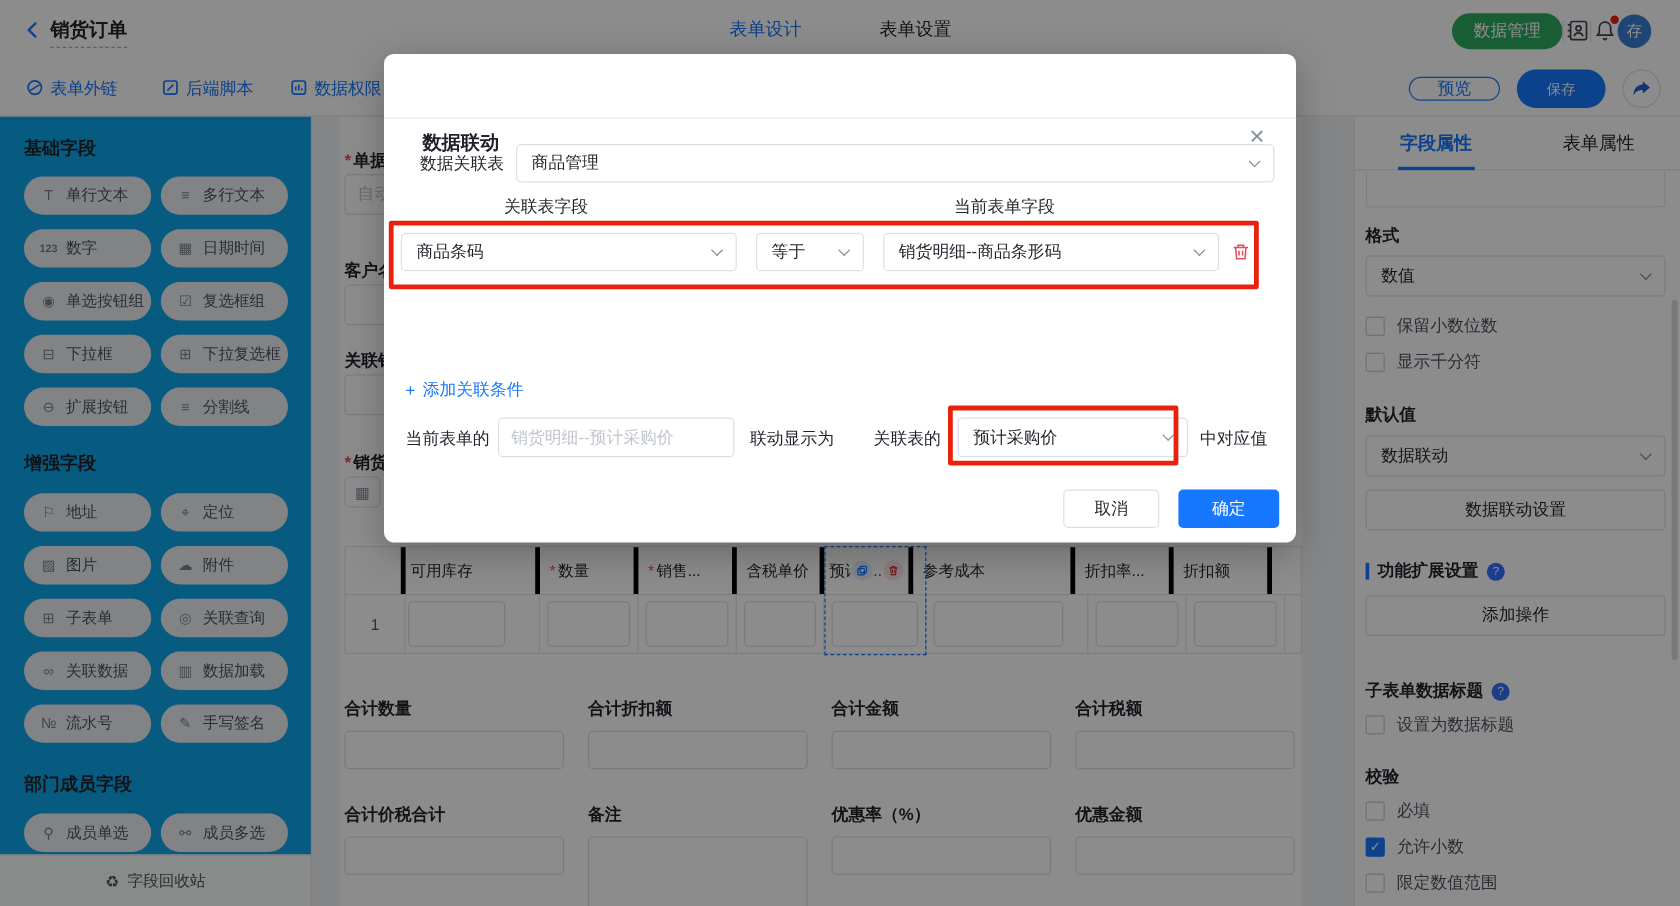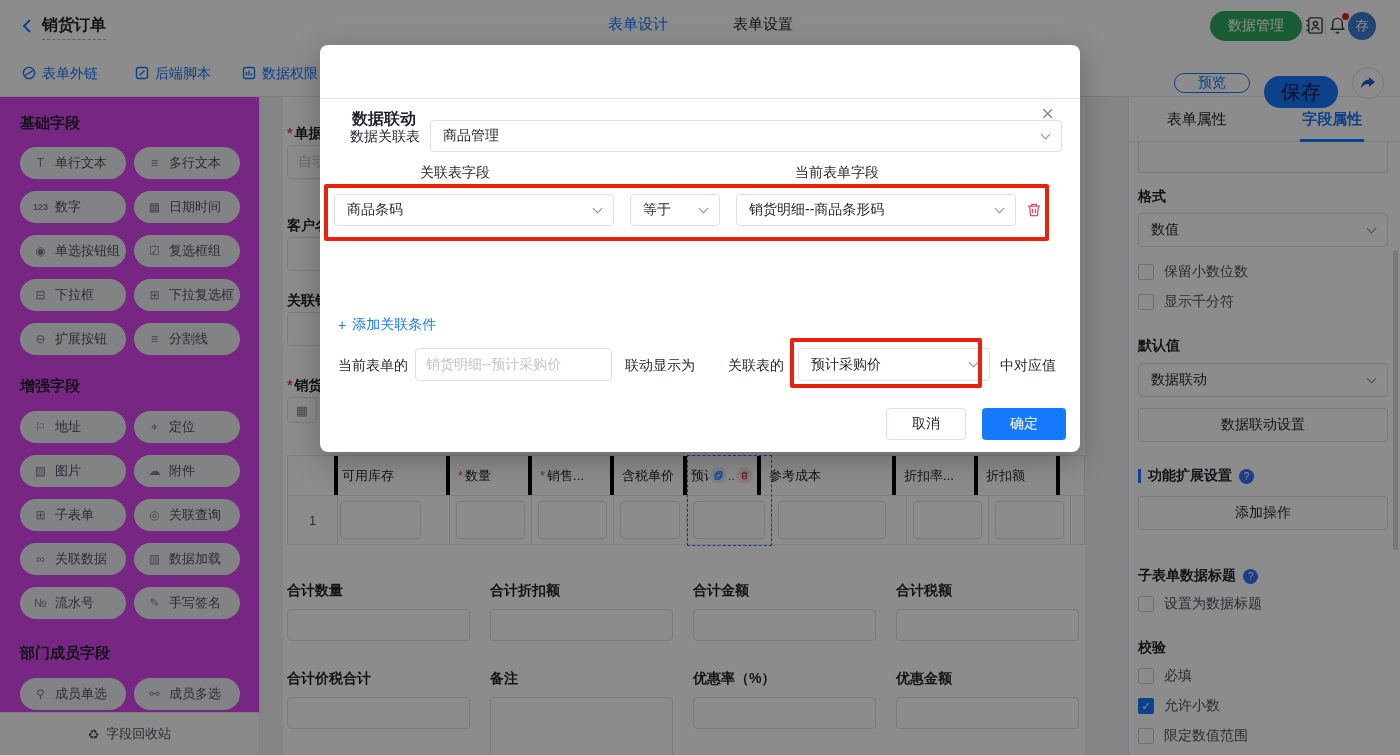--- a/index.html
+++ b/index.html
@@ -17,25 +17,25 @@
   .vdiv { width:1px; height:18px; background:#e0e2e6; }
   .icon-btn { position:relative; width:22px; height:22px; display:flex; align-items:center; justify-content:center; cursor:pointer; }
   .bell-dot { position:absolute; right:-1px; top:-2px; width:7px; height:7px; border-radius:50%; background:#e8220d; }
   .avatar { width:28px; height:28px; border-radius:50%; background:#3a7fd5; color:#fff; font-size:13px; display:flex; align-items:center; justify-content:center; cursor:pointer; }
 
   
   .toolbar { position:absolute; left:0; top:51px; width:1400px; height:46px; background:#fff; border-bottom:1px solid #e5e6eb; z-index:5; }
   .tb-link { position:absolute; top:14px; display:flex; align-items:center; gap:6px; color:#1677ff; font-size:14px; cursor:pointer; }
   .tb-right { position:absolute; right:16px; top:7px; display:flex; align-items:center; gap:14px; }
   .btn-preview { width:76px; height:20px; border-radius:16px; border:1px solid #1677ff; color:#1677ff; background:#fff; font-size:14px; cursor:pointer; }
-  .btn-save { width:74px; height:32px; border-radius:16px; border:none; color:#0f172a; background:#1677ff; font-size:20px; cursor:pointer;margin-top:18px; }
+  .btn-save { width:74px; height:32px; border-radius:16px; border:none; color:#ffffff; background:#1677ff; font-size:12px; cursor:pointer; }
   .btn-share { width:32px; height:32px; border-radius:50%; border:1px solid #dcdfe6; background:#fff; display:flex; align-items:center; justify-content:center; cursor:pointer; }
 
   
-  .sidebar { position:absolute; left:0; top:97px; width:260px; height:658px; background:#d946ef; border-right:1px solid #e5e6eb; padding:0 20px; overflow:hidden; }
+  .sidebar { position:absolute; left:0; top:97px; width:260px; height:658px; background:#0ea5e9; border-right:1px solid #e5e6eb; padding:0 20px; overflow:hidden; }
   .sec-title { font-size:15px; font-weight:700; color:#1f2329; }
   .fgrid { display:grid; grid-template-columns:106px 106px; gap:12px 8px; }
   .fpill { height:32px; border-radius:16px; background:#eceef2; display:flex; align-items:center; padding:0 0 0 13px; gap:7px; font-size:13px; color:#4e5461; cursor:grab; white-space:nowrap; overflow:hidden; }
   .fpill .fi { font-size:12px; color:#7a818c; width:15px; text-align:center; flex:none; }
   .recycle-bar { position:absolute; left:0; bottom:0; width:260px; height:43px; background:#fafbfc; border-top:1px solid #e5e6eb; border-right:1px solid #e5e6eb; display:flex; align-items:center; justify-content:center; gap:7px; color:#4e5461; font-size:13px; cursor:pointer; z-index:3; }
 
   
   .card { position:absolute; left:283px; top:97px; width:802px; height:658px; background:#fff; }
   .flabel { position:absolute; font-size:14px; font-weight:600; color:#1f2329; white-space:nowrap; }
   .req::before { content:"*"; color:#e34d59; margin-right:2px; }
@@ -376,22 +376,22 @@
     <div class="total-label" style="left:207px; top:573px;">备注</div>
     <div class="total-input" style="left:207px; top:600px; height:62px;"></div>
     <div class="total-label" style="left:410px; top:573px;">优惠率（%）</div>
     <div class="total-input" style="left:410px; top:600px;"></div>
     <div class="total-label" style="left:613px; top:573px;">优惠金额</div>
     <div class="total-input" style="left:613px; top:600px;"></div>
   </div>
 
   <div class="panel">
     <div class="ptabs">
+      <div class="ptab active">字段属性</div>
       <div class="ptab">表单属性</div>
-      <div class="ptab active">字段属性</div>
     </div>
 
     <div style="position:absolute; left:9px; top:45px; width:250px; height:31px; border:1px solid #dcdfe6; border-top:none; border-radius:0 0 4px 4px; background:#fff;"></div>
 
     <div class="plabel" style="top:91px;">格式</div>
     <div class="pselect" style="top:116px;">
       <span>数值</span>
         <span class="chev"></span>
     </div>
 

